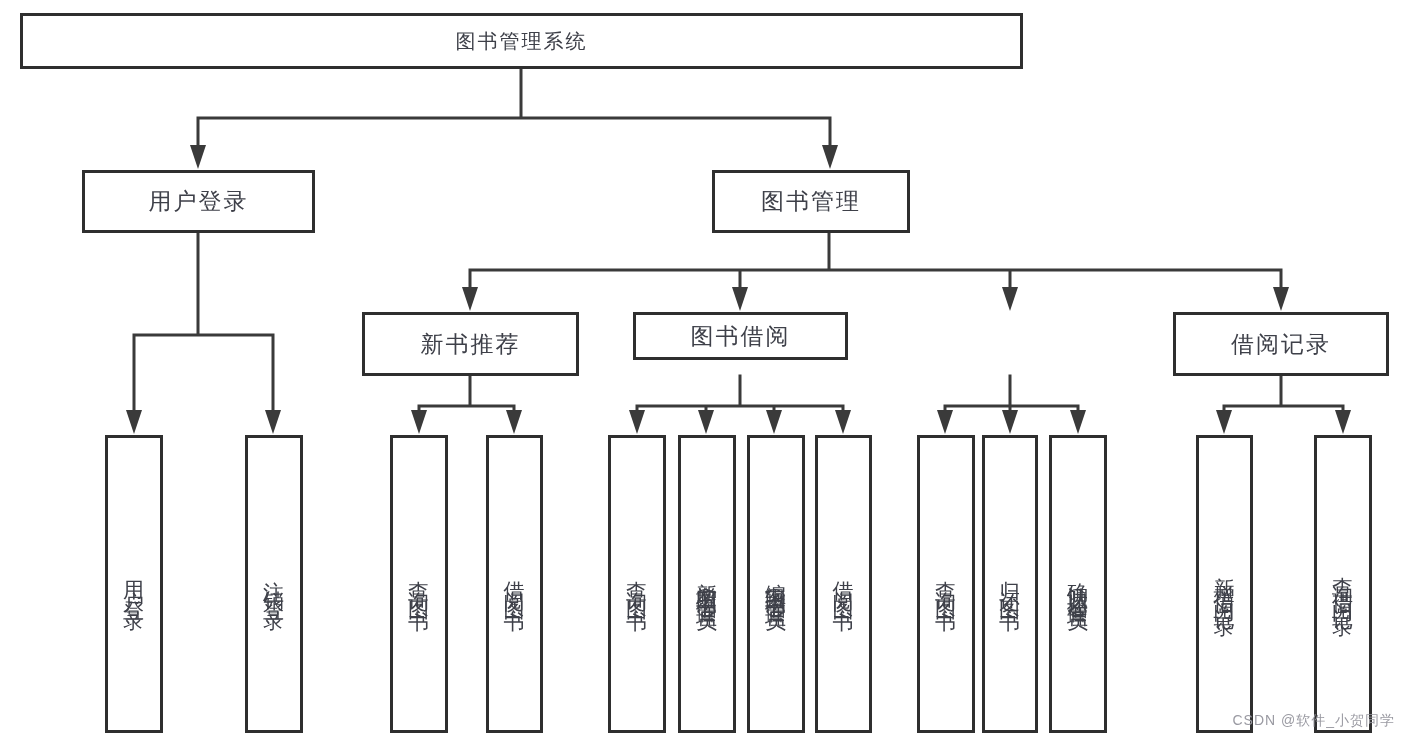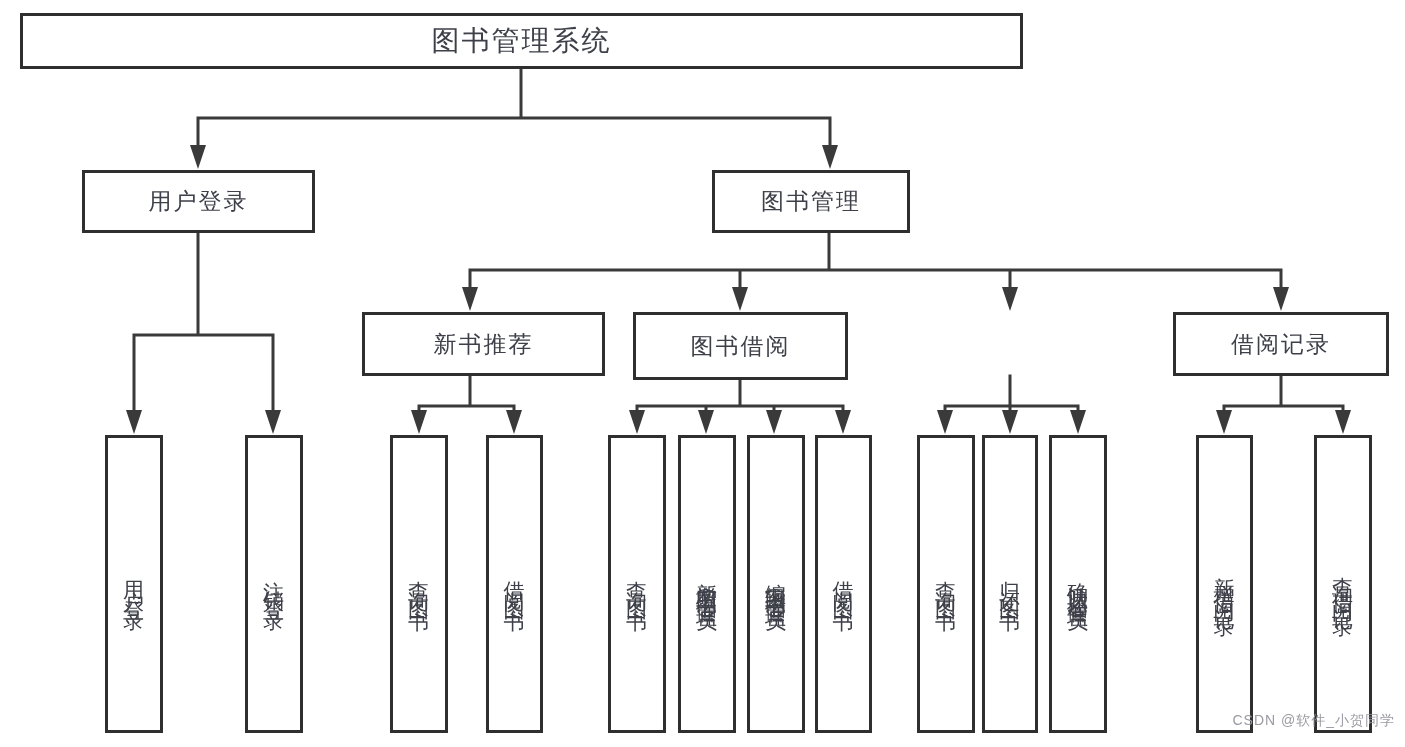--- a/index.html
+++ b/index.html
@@ -9,21 +9,21 @@
   .stage{
     position:relative;width:1405px;height:747px;overflow:hidden;background:var(--bg);
     font-family:"Liberation Sans","DejaVu Sans",sans-serif;color:var(--text);
   }
   .wires{position:absolute;left:0;top:0;z-index:1;}
   .node{
     position:absolute;z-index:2;box-sizing:border-box;background:#fff;
     border:3px solid var(--border);
     display:flex;align-items:center;justify-content:center;
   }
-  .hnode span{font-size:28px;letter-spacing:2px;white-space:nowrap;}
+  .hnode span{font-size:20px;letter-spacing:2px;white-space:nowrap;}
   .lv23 span{font-size:23px;letter-spacing:2px;}
   .vnode span{
     writing-mode:vertical-rl;text-orientation:mixed;
     font-size:21px;letter-spacing:10px;line-height:1;white-space:nowrap;
   }
   .vnode.mid span{letter-spacing:8px;}
   .vnode.long span{letter-spacing:4px;}
   .watermark{
     position:absolute;z-index:3;right:10px;top:712px;font-size:14px;
     color:var(--wm);letter-spacing:1px;white-space:nowrap;
@@ -70,24 +70,24 @@
     <span>图书管理系统</span>
   </div>
 
   <div class="node hnode lv23" style="left:82px;top:170px;width:233px;height:63px">
     <span>用户登录</span>
   </div>
   <div class="node hnode lv23" style="left:712px;top:170px;width:198px;height:63px">
     <span>图书管理</span>
   </div>
 
-  <div class="node hnode lv23" style="left:362px;top:312px;width:243px;height:64px">
+  <div class="node hnode lv23" style="left:362px;top:312px;width:217px;height:64px">
     <span>新书推荐</span>
   </div>
-  <div class="node hnode lv23" style="left:633px;top:312px;width:215px;height:68px">
+  <div class="node hnode lv23" style="left:633px;top:312px;width:215px;height:48px">
     <span>图书借阅</span>
   </div>
   <div class="node hnode lv23" style="left:1173px;top:312px;width:216px;height:64px">
     <span>借阅记录</span>
   </div>
 
   <div class="node vnode" style="left:105px;top:435px;width:58px;height:298px">
     <span>用户登录</span>
   </div>
   <div class="node vnode" style="left:245px;top:435px;width:58px;height:298px">

